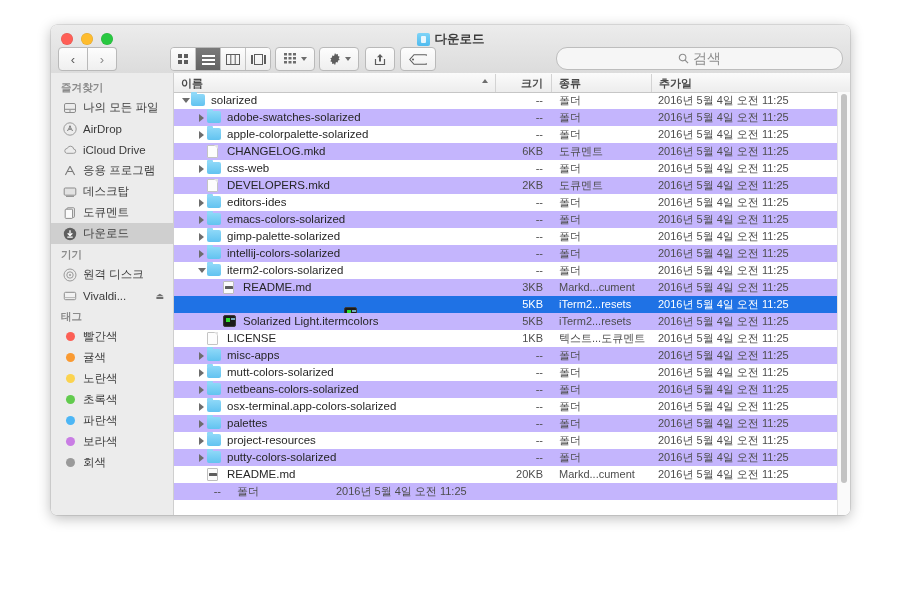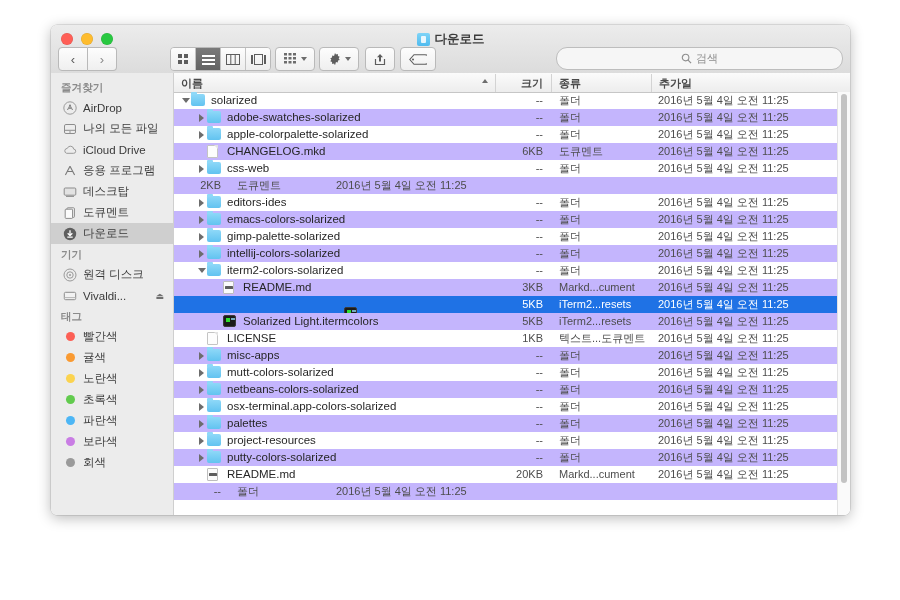--- a/index.html
+++ b/index.html
@@ -84,21 +84,21 @@
   #btn-share{left:314px;width:28px;}
   #btn-tag{left:349px;width:34px;}
 
   .chev{width:0;height:0;border-left:3.5px solid transparent;border-right:3.5px solid transparent;border-top:4px solid #6d6d6d;}
 
   #searchfield{
     position:absolute;right:7px;top:0;width:285px;height:21px;
     background:#f6f6f6;border:1px solid #bdbdbd;border-radius:11px;
     display:flex;align-items:center;justify-content:center;gap:4px;
   }
-  #searchfield .ph{font-size:11px;color:#8e8e8e;}
+  #searchfield .ph{font-size:14px;color:#8e8e8e;}
 
   
   #body{position:absolute;left:0;top:48px;right:0;bottom:0;display:flex;}
 
   
   #sidebar{
     width:123px;flex:0 0 123px;background:#ececec;
     border-right:1px solid #cfcfcf;
     padding-top:4px;box-sizing:border-box;overflow:hidden;
   }
@@ -297,37 +297,37 @@
         </div>
       </div>
     </div>
 
     <div id="body">
       <div id="sidebar">
           <div class="sb-head">즐겨찾기</div>
           <div class="sb-item">
             <span class="sb-ico">
               <svg width="14" height="14" viewBox="0 0 14 14">
+                <rect x="1.5" y="2.5" width="11" height="9" rx="1.4" fill="none" stroke="#8c8c8c" stroke-width="1"></rect>
+                <line x1="1.5" y1="8.3" x2="12.5" y2="8.3" stroke="#8c8c8c"></line>
+                <circle cx="7" cy="10" r="0.8" fill="#8c8c8c"></circle>
+              </svg>
+            </span>
+            <span class="sb-label">나의 모든 파일</span>
+          </div>
+          <div class="sb-item">
+            <span class="sb-ico">
+              <svg width="14" height="14" viewBox="0 0 14 14">
                 <circle cx="7" cy="7" r="6.2" fill="none" stroke="#9a9a9a" stroke-width="1"></circle>
                 <path d="M4.2 8.6a4 4 0 0 1 5.6 0" fill="none" stroke="#7a7a7a" stroke-width="1.1"></path>
                 <path d="M5.4 6.6a2.3 2.3 0 0 1 3.2 0" fill="none" stroke="#7a7a7a" stroke-width="1.1"></path>
                 <circle cx="7" cy="4.6" r="1" fill="#7a7a7a"></circle>
               </svg>
             </span>
             <span class="sb-label">AirDrop</span>
-          </div>
-          <div class="sb-item">
-            <span class="sb-ico">
-              <svg width="14" height="14" viewBox="0 0 14 14">
-                <rect x="1.5" y="2.5" width="11" height="9" rx="1.4" fill="none" stroke="#8c8c8c" stroke-width="1"></rect>
-                <line x1="1.5" y1="8.3" x2="12.5" y2="8.3" stroke="#8c8c8c"></line>
-                <circle cx="7" cy="10" r="0.8" fill="#8c8c8c"></circle>
-              </svg>
-            </span>
-            <span class="sb-label">나의 모든 파일</span>
           </div>
           <div class="sb-item">
             <span class="sb-ico">
               <svg width="14" height="14" viewBox="0 0 14 14">
                 <path d="M3.6 10.3h6.9a2.1 2.1 0 0 0 .2-4.2A3.3 3.3 0 0 0 4.3 5.4a2.5 2.5 0 0 0-.7 4.9z" fill="none" stroke="#9a9a9a" stroke-width="1"></path>
               </svg>
             </span>
             <span class="sb-label">iCloud Drive</span>
           </div>
           <div class="sb-item">
@@ -504,20 +504,27 @@
                 <span class="ficon">
                   <span class="ic-folder" style="display: block;"></span>
                 </span>
                 <span class="nm">css-web</span>
               </div>
               <div class="cell cell-size">--</div>
               <div class="cell cell-kind">폴더</div>
               <div class="cell cell-date">2016년 5월 4일 오전 11:25</div>
             </div>
             <div class="row alt">
+              <div class="cell cell-name" style="padding-left: 22px;">
+                <span class="disc"></span>
+                <span class="ficon">
+                  <span class="ic-doc" style="display: block;"></span>
+                </span>
+                <span class="nm">DEVELOPERS.mkd</span>
+              </div>
               <div class="cell cell-size">2KB</div>
               <div class="cell cell-kind">도큐멘트</div>
               <div class="cell cell-date">2016년 5월 4일 오전 11:25</div>
             </div>
             <div class="row">
               <div class="cell cell-name" style="padding-left: 22px;">
                 <span class="disc">
                   <span class="tri closed"></span>
                 </span>
                 <span class="ficon">

